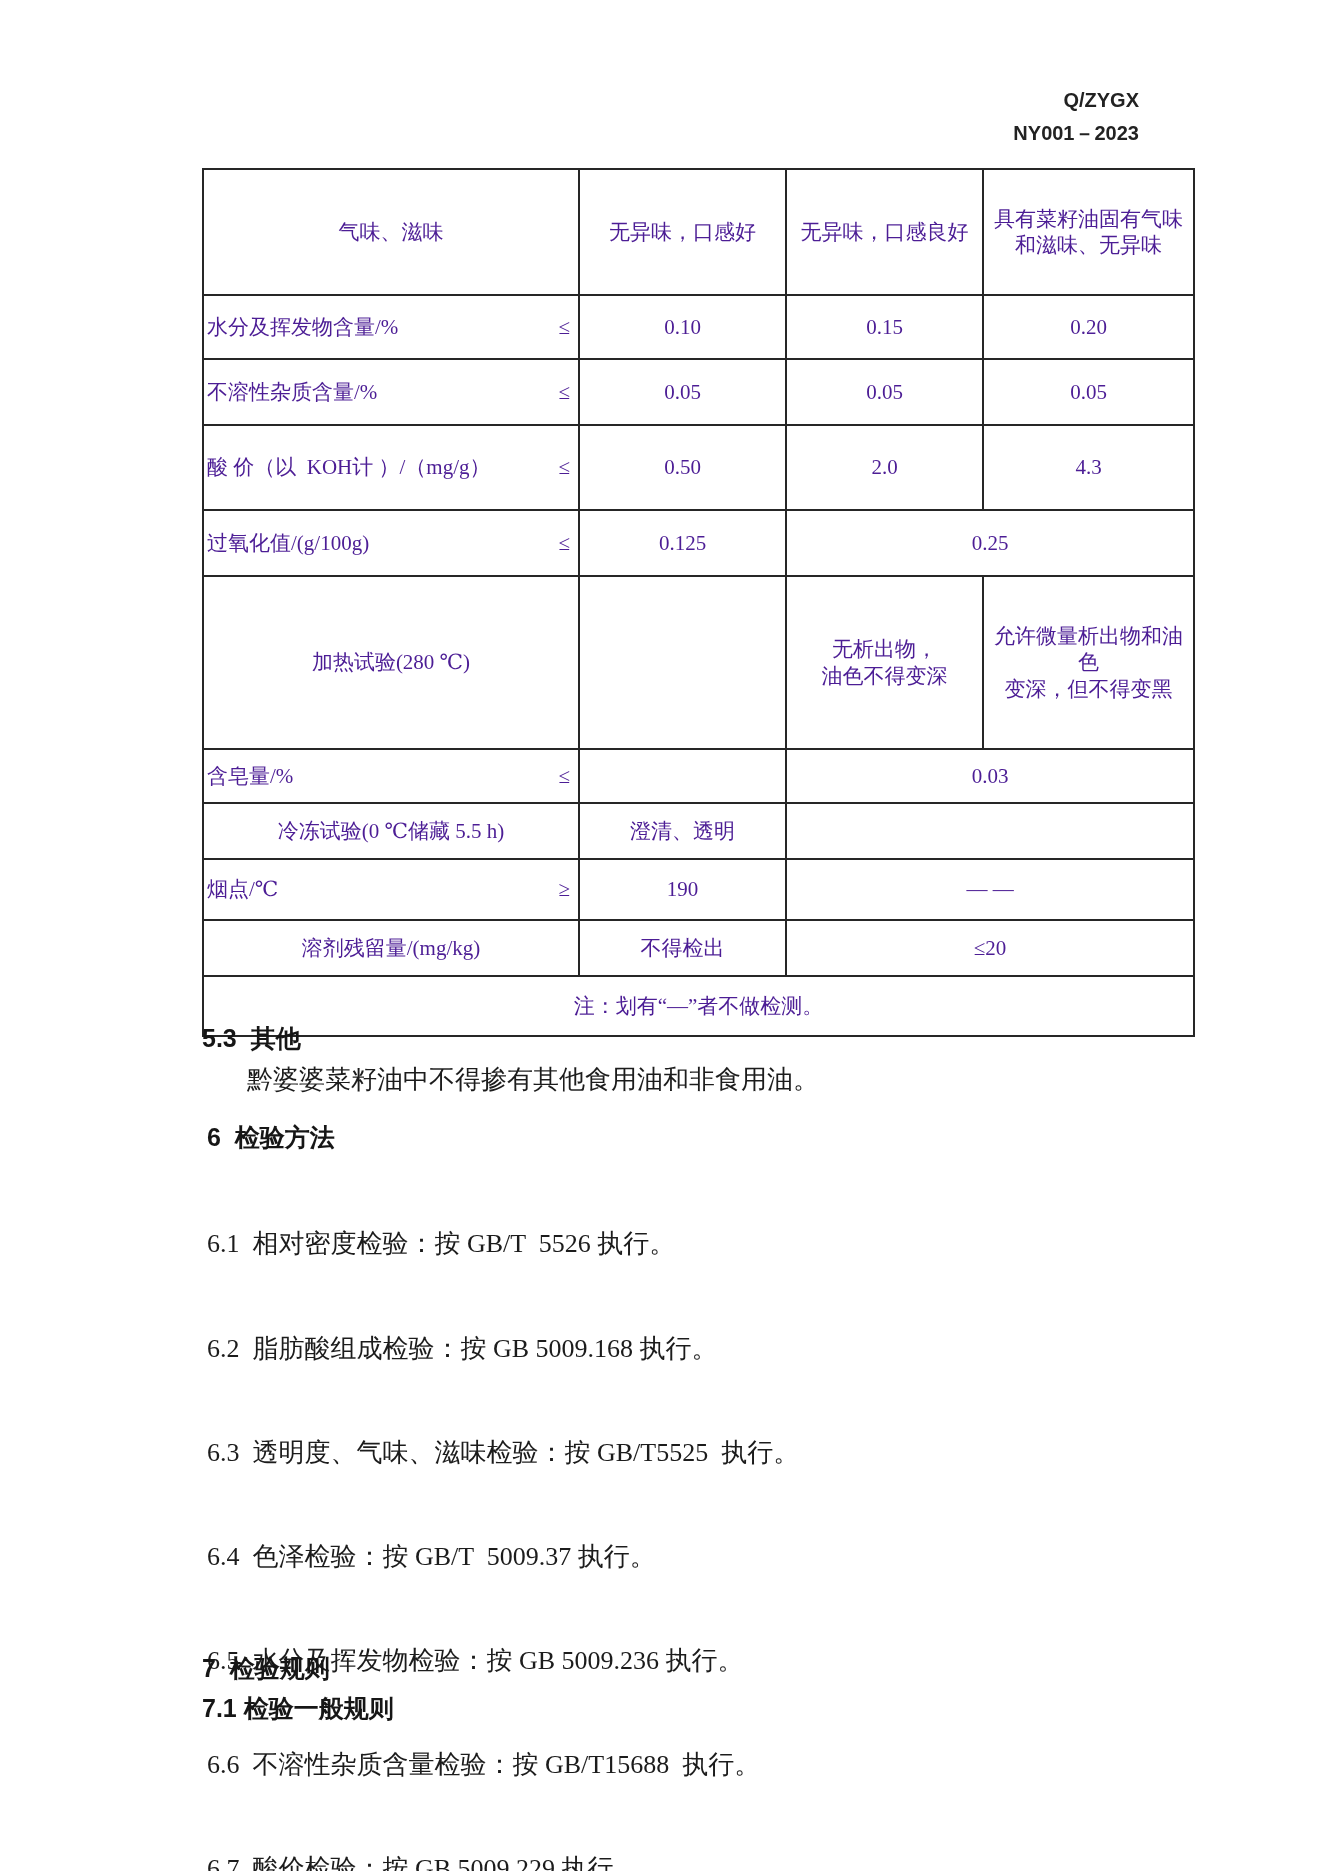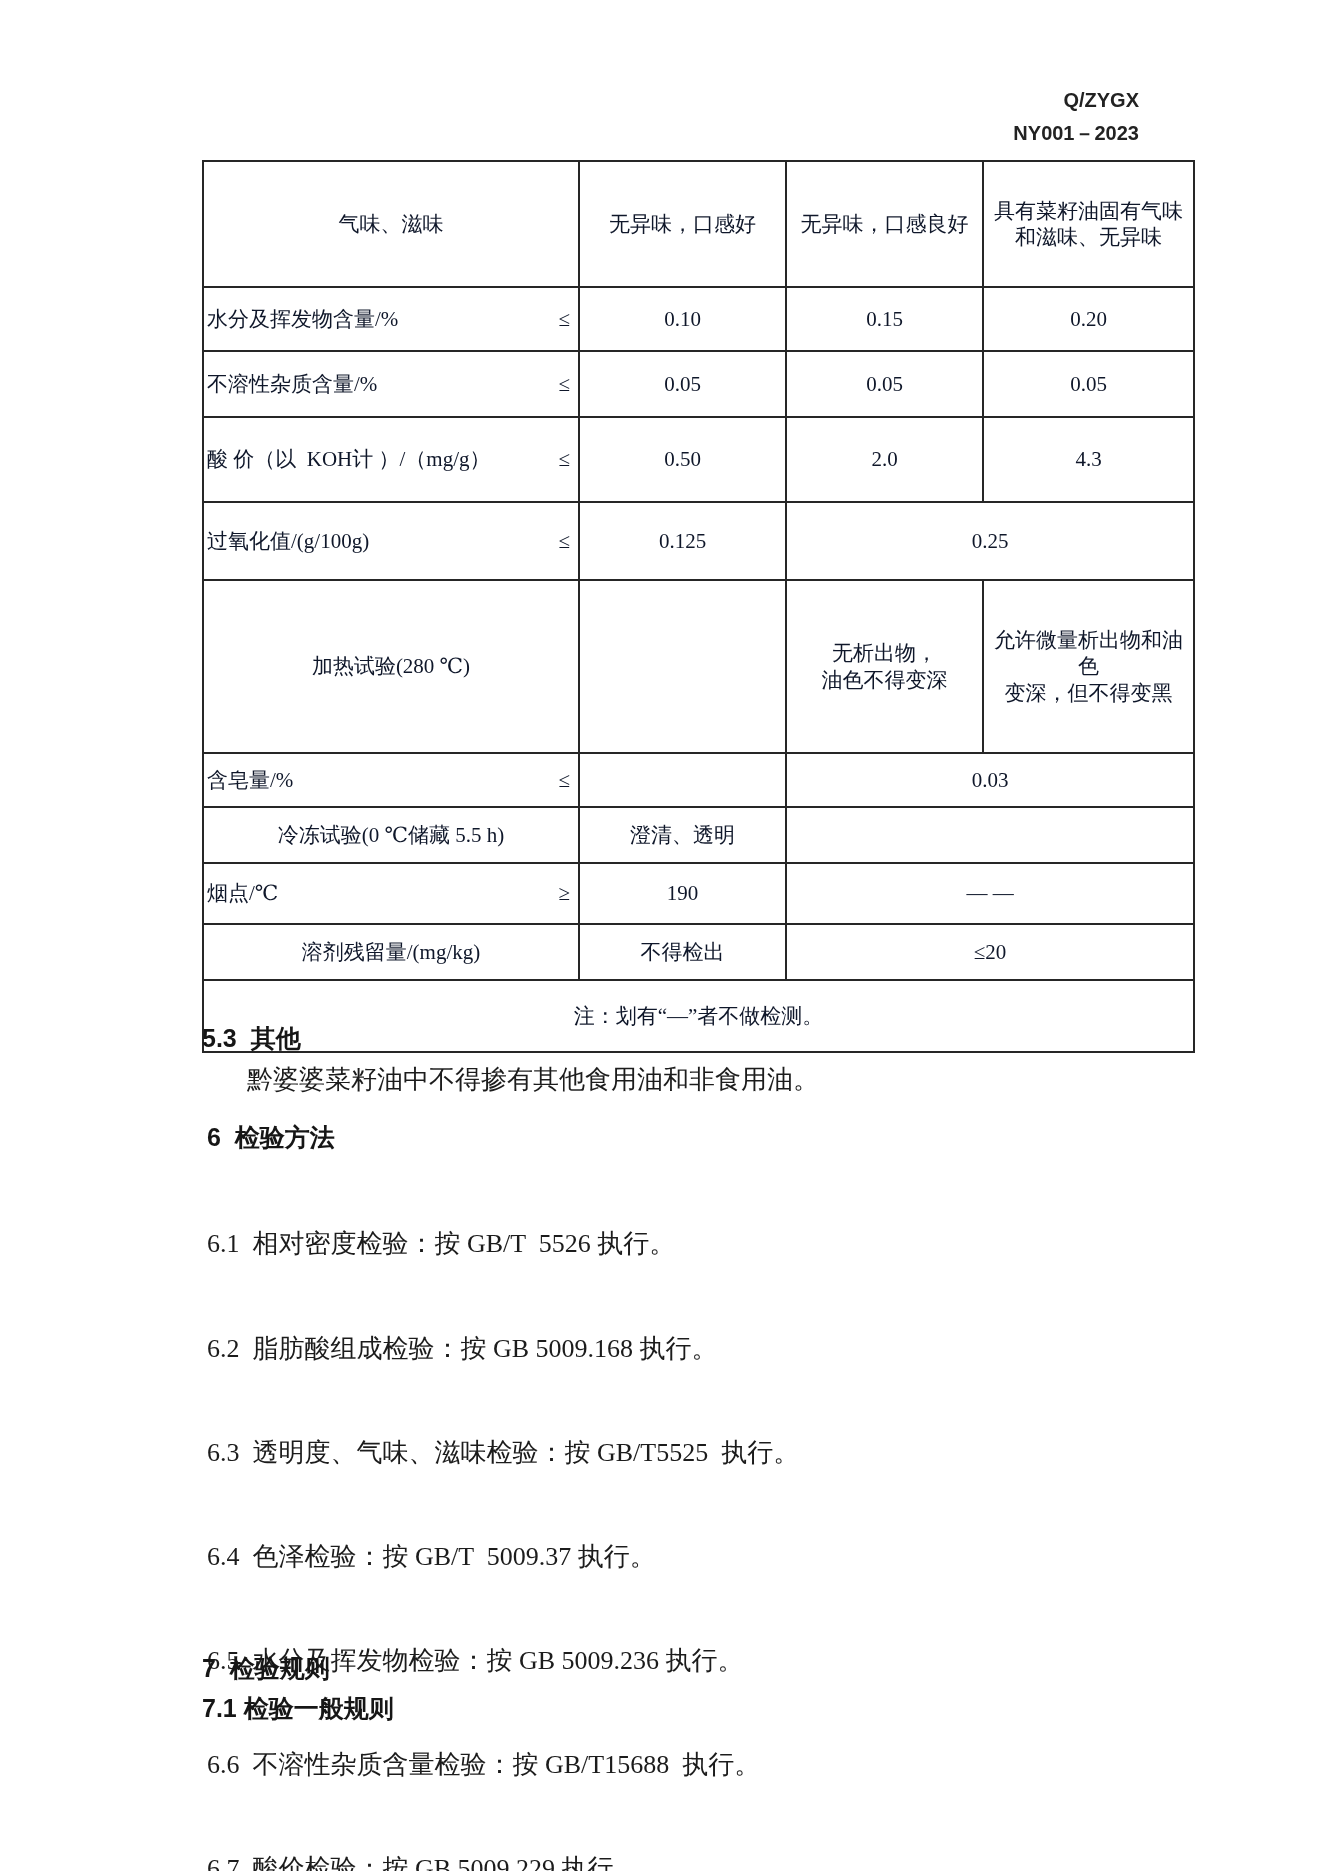--- a/index.html
+++ b/index.html
@@ -13,26 +13,26 @@
     overflow:hidden;
   }
   .doc-header {
     position:absolute; top:84px; left:16px; width:1123px;
     text-align:right;
     font-family:"Liberation Sans","DejaVu Sans",sans-serif;
     font-weight:bold; font-size:20px; line-height:33px;
     color:#222;
   }
   table.spec-table {
-    position:absolute; left:202px; top:160px;
+    position:absolute; left:202px; top:168px;
     width:991px;
     border-collapse:collapse;
     table-layout:fixed;
     font-size:21px;
-    color:#0f172a;
+    color:#4c1d95;
   }
   table.spec-table td {
     border:2px solid #262626;
     vertical-align:middle;
     text-align:center;
     padding:0;
     line-height:1.25;
     overflow:hidden;
   }
   td.just { padding:0;margin-top:37px; }
@@ -112,21 +112,21 @@
         <td class="just">
           <div class="just-wrap">
             <span>酸 价（以  KOH计 ）/（mg/g）</span>
             <span>≤</span>
           </div>
         </td>
         <td>0.50</td>
         <td>2.0</td>
         <td>4.3</td>
       </tr>
-      <tr style="height:78px">
+      <tr style="height:66px">
         <td class="just">
           <div class="just-wrap">
             <span>过氧化值/(g/100g)</span>
             <span>≤</span>
           </div>
         </td>
         <td>0.125</td>
         <td colspan="2">0.25</td>
       </tr>
       <tr style="height:173px">
@@ -165,21 +165,21 @@
           </div>
         </td>
         <td>190</td>
         <td colspan="2">— —</td>
       </tr>
       <tr style="height:56px">
         <td>溶剂残留量/(mg/kg)</td>
         <td>不得检出</td>
         <td colspan="2">≤20</td>
       </tr>
-      <tr style="height:72px">
+      <tr style="height:60px">
         <td colspan="4" class="note-cell">注：划有“—”者不做检测。</td>
       </tr>
     </tbody>
   </table>
 
   <div class="sec sec-title" style="top:1022px; left:202px;">5.3  其他</div>
   <div class="sec sec-body" style="top:1062px; left:247px;">黔婆婆菜籽油中不得掺有其他食用油和非食用油。</div>
 
   <div class="sec sec-title" style="top:1121px; left:207px;">6  检验方法</div>
 

